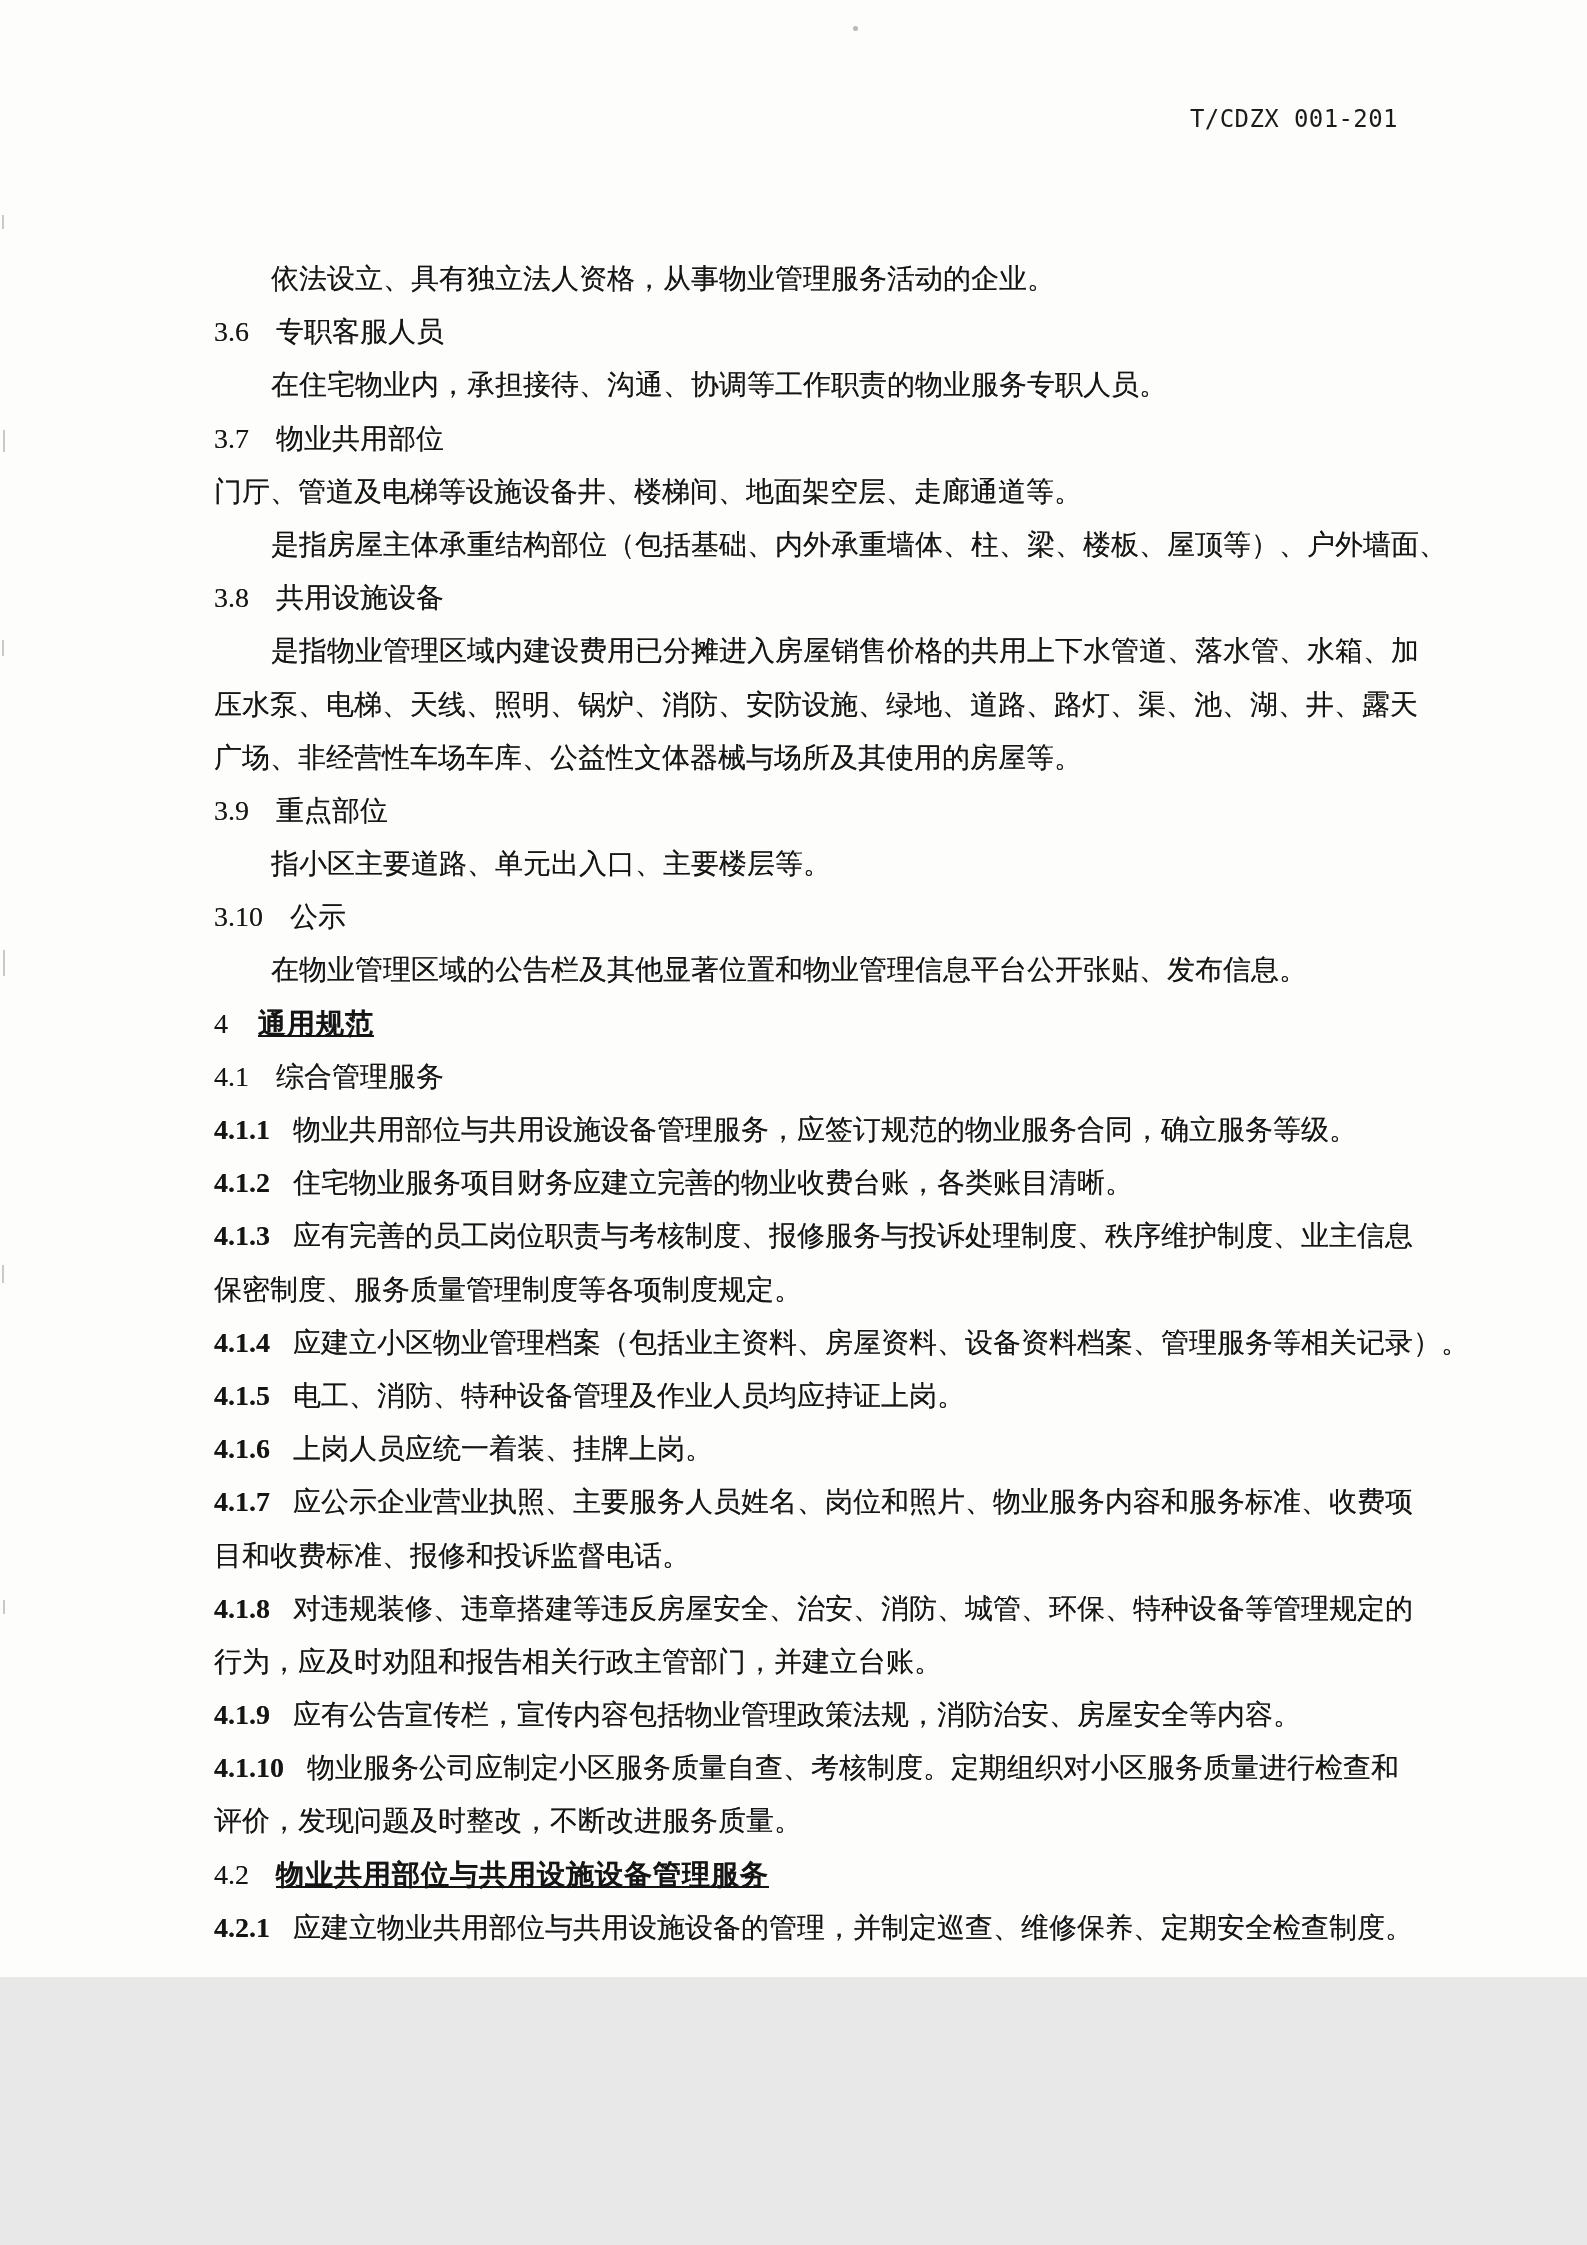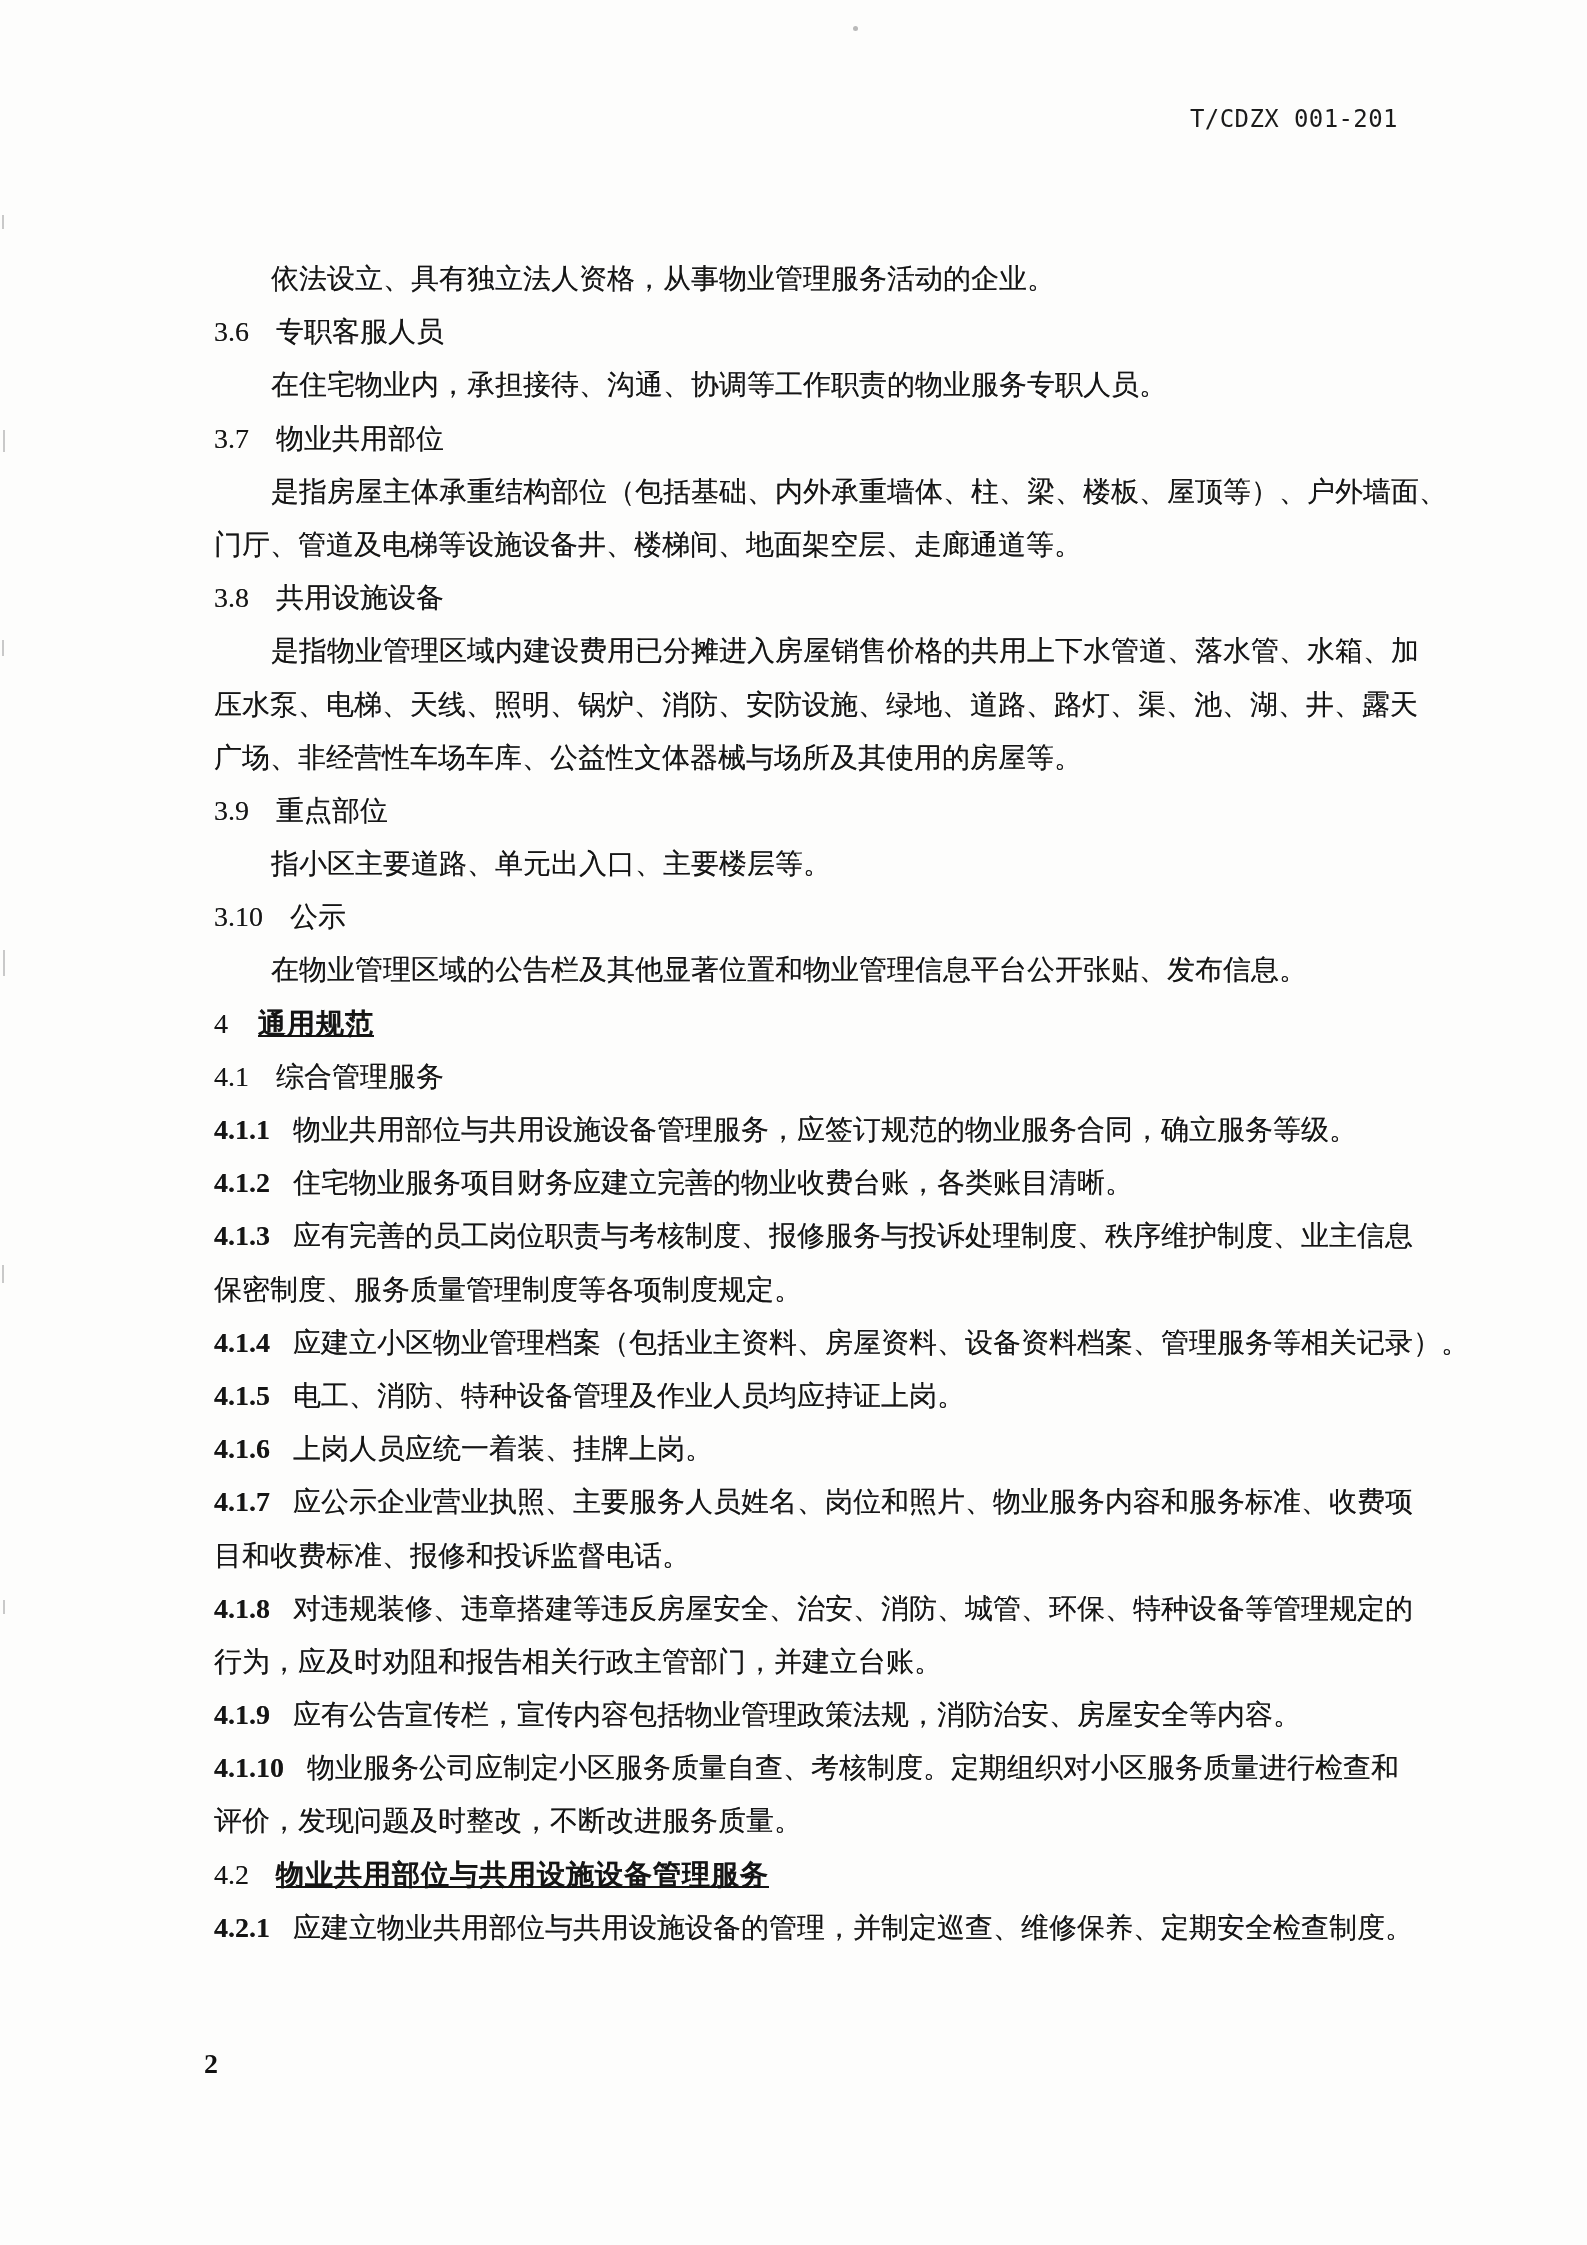--- a/index.html
+++ b/index.html
@@ -1,19 +1,19 @@
 <!DOCTYPE html>
 <html><head>
 <meta charset="utf-8">
 <title>T/CDZX 001-201</title>
 <style>
   html,body { margin:0; padding:0; background:#e8e8e8; }
   .page {
     position:relative;
-    width:1587px; height:2245px;
+    width:1587px; height:1977px;
     margin:0 auto;
     background:#fdfdfc;
     overflow:hidden;
     font-family:"Liberation Serif","DejaVu Serif",serif;
     color:#151515;
   }
   
   .std-code {
     position:absolute;
     left:1190px; top:105px;
@@ -74,22 +74,22 @@
   <div class="artifact" style="left:2px; top:640px;  width:2px; height:16px;"></div>
   <div class="artifact" style="left:3px; top:950px;  width:2px; height:26px;"></div>
   <div class="artifact" style="left:2px; top:1265px; width:2px; height:18px;"></div>
   <div class="artifact" style="left:3px; top:1600px; width:2px; height:14px;"></div>
 
   <div class="content">
     <div class="line indent"><span class="txt">依法设立、具有独立法人资格，从事物业管理服务活动的企业。</span></div>
     <div class="line heading"><span class="num">3.6</span><span class="txt">专职客服人员</span></div>
     <div class="line indent"><span class="txt">在住宅物业内，承担接待、沟通、协调等工作职责的物业服务专职人员。</span></div>
     <div class="line heading"><span class="num">3.7</span><span class="txt">物业共用部位</span></div>
+    <div class="line"><span class="txt">门厅、管道及电梯等设施设备井、楼梯间、地面架空层、走廊通道等。</span></div>
     <div class="line indent"><span class="txt">是指房屋主体承重结构部位（包括基础、内外承重墙体、柱、梁、楼板、屋顶等）、户外墙面、</span></div>
-    <div class="line"><span class="txt">门厅、管道及电梯等设施设备井、楼梯间、地面架空层、走廊通道等。</span></div>
     <div class="line heading"><span class="num">3.8</span><span class="txt">共用设施设备</span></div>
     <div class="line indent"><span class="txt">是指物业管理区域内建设费用已分摊进入房屋销售价格的共用上下水管道、落水管、水箱、加</span></div>
     <div class="line"><span class="txt">压水泵、电梯、天线、照明、锅炉、消防、安防设施、绿地、道路、路灯、渠、池、湖、井、露天</span></div>
     <div class="line"><span class="txt">广场、非经营性车场车库、公益性文体器械与场所及其使用的房屋等。</span></div>
     <div class="line heading"><span class="num">3.9</span><span class="txt">重点部位</span></div>
     <div class="line indent"><span class="txt">指小区主要道路、单元出入口、主要楼层等。</span></div>
     <div class="line heading"><span class="num">3.10</span><span class="txt">公示</span></div>
     <div class="line indent"><span class="txt">在物业管理区域的公告栏及其他显著位置和物业管理信息平台公开张贴、发布信息。</span></div>
     <div class="line heading h-main"><span class="num">4</span><span class="txt">通用规范</span></div>
     <div class="line heading"><span class="num">4.1</span><span class="txt">综合管理服务</span></div>

